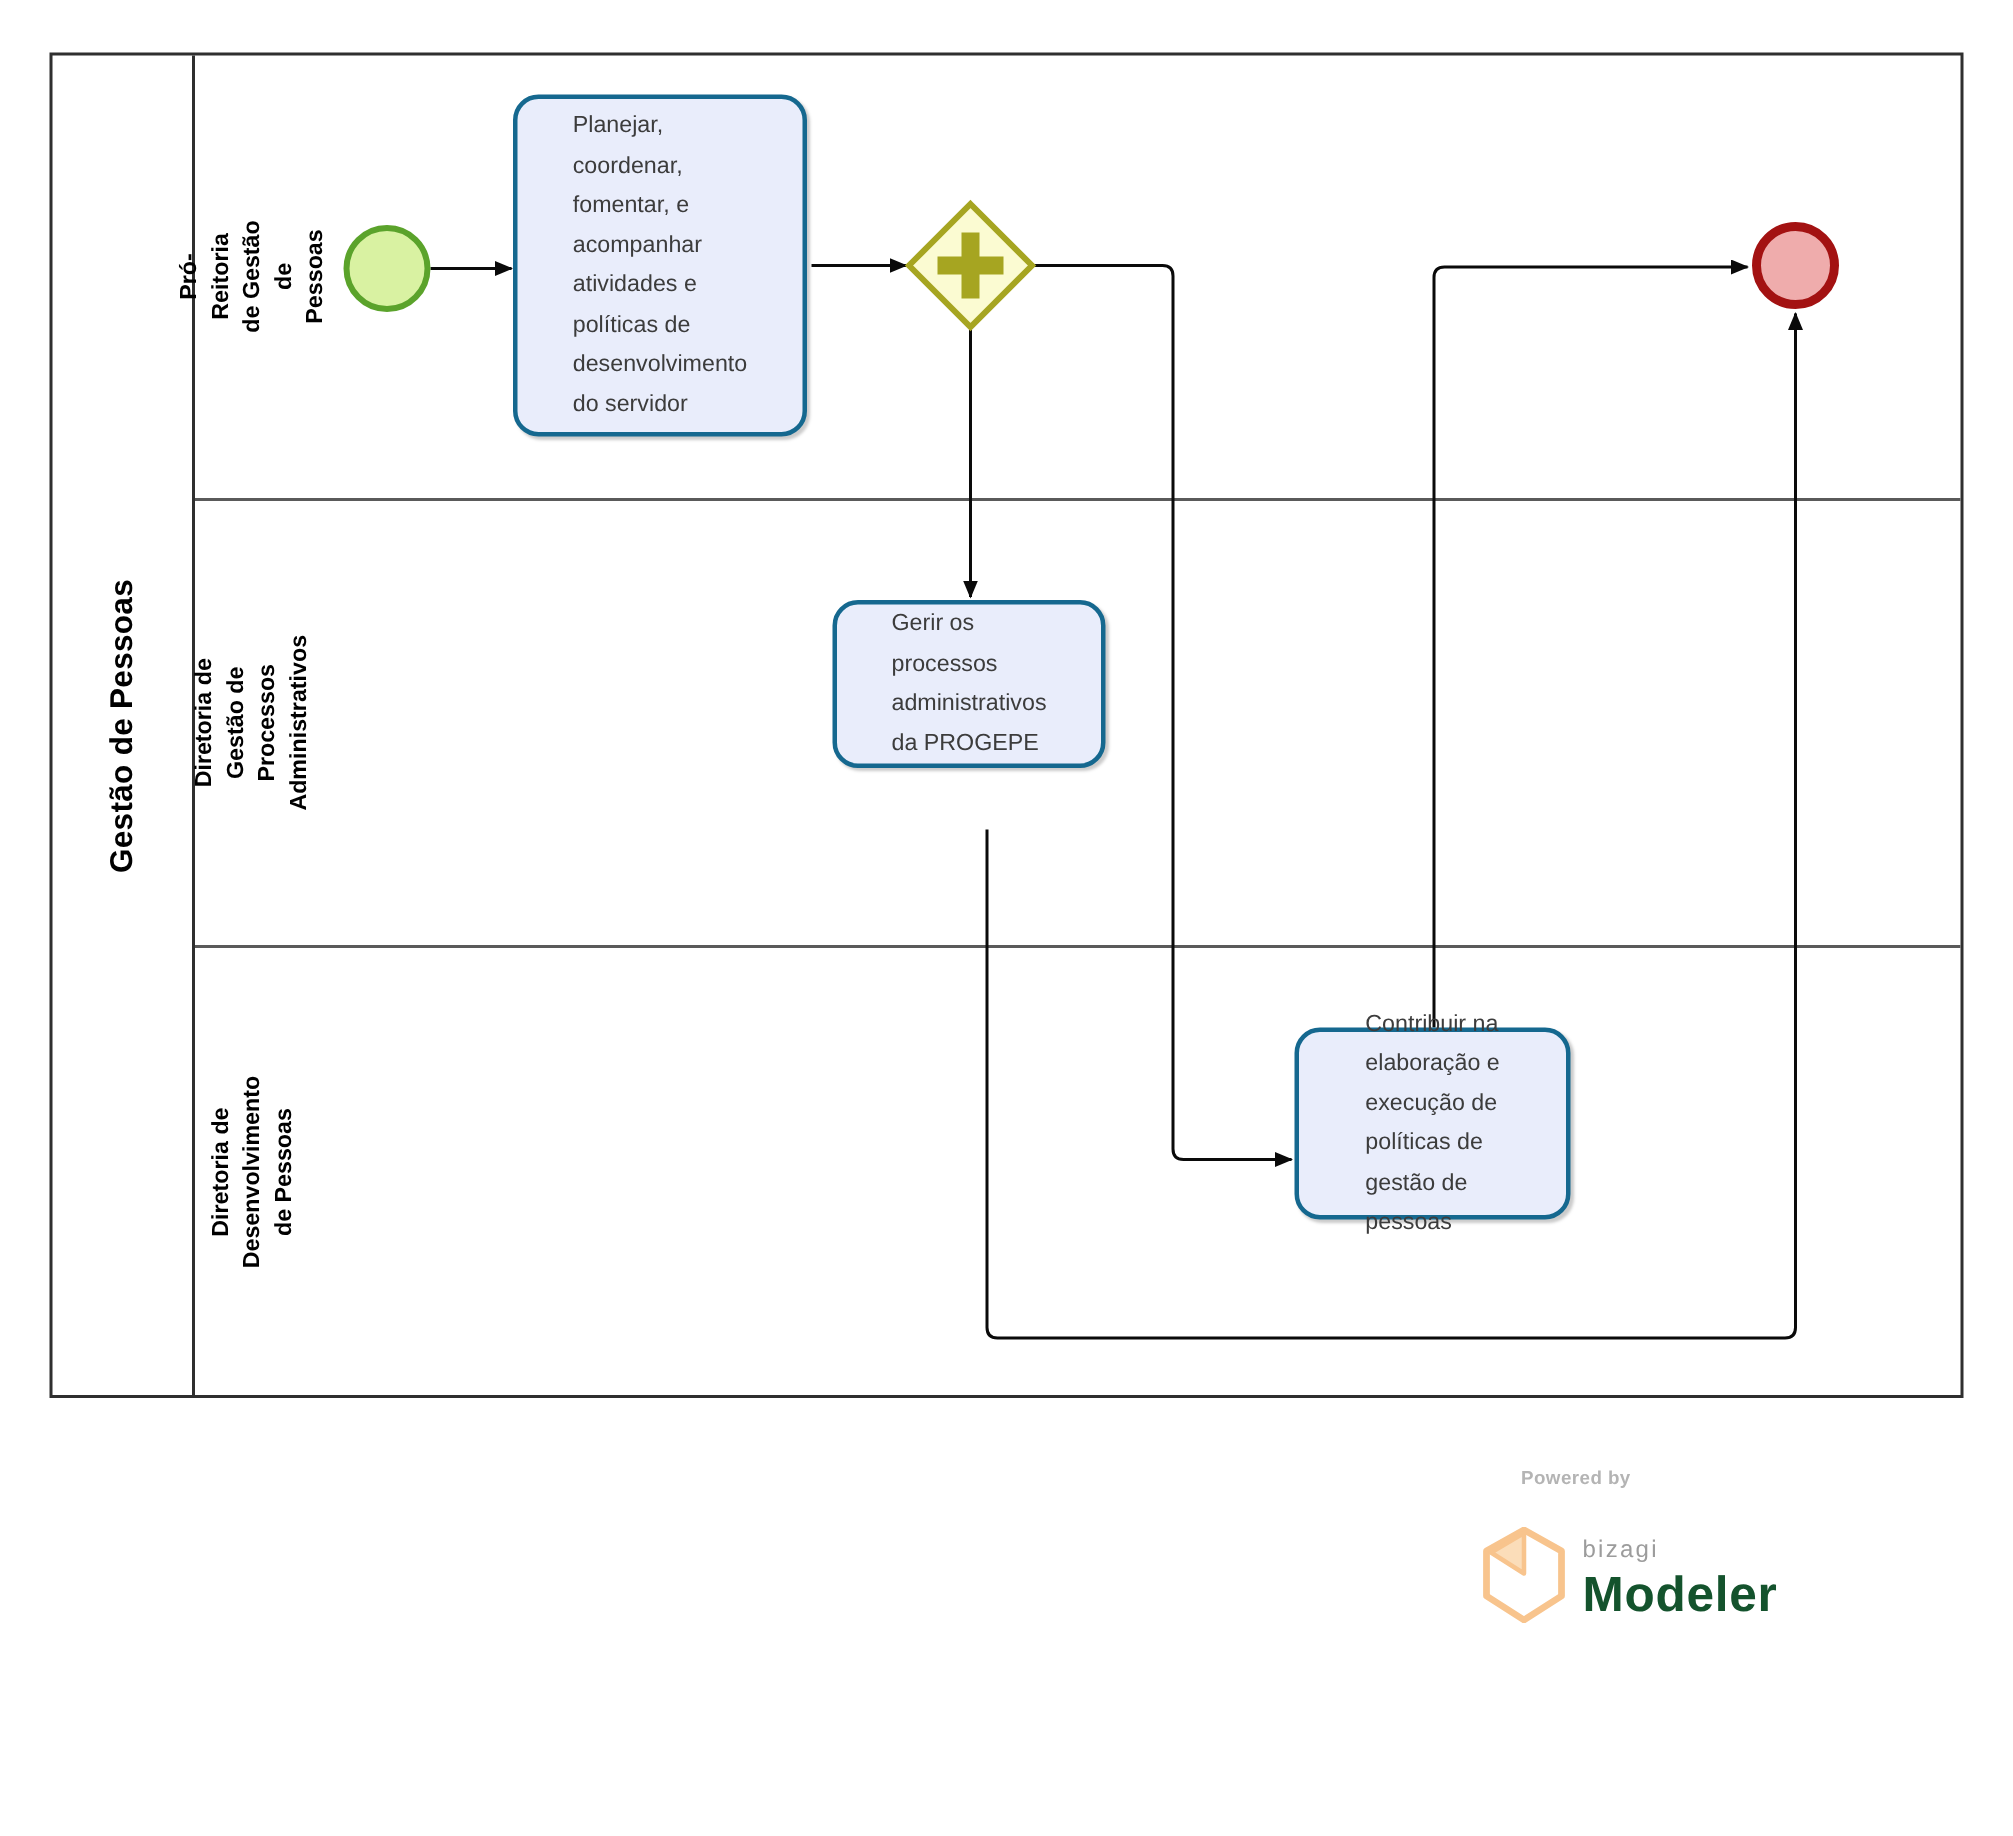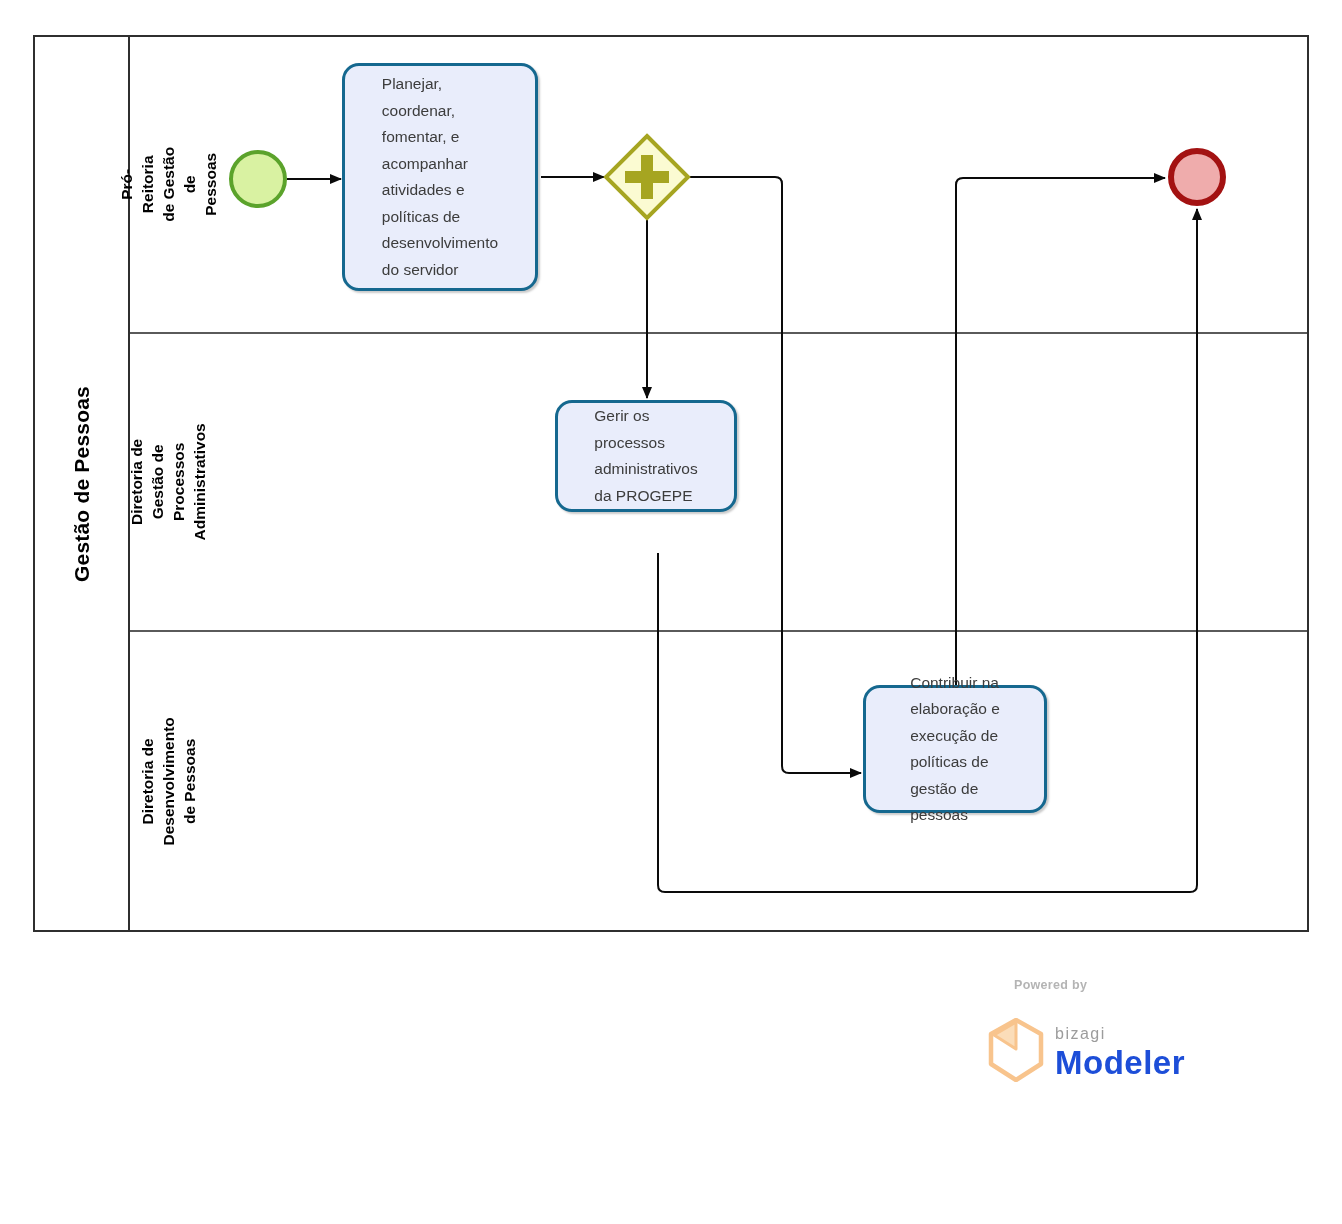--- a/index.html
+++ b/index.html
@@ -134,21 +134,21 @@
     display: flex;
     flex-direction: column;
     padding-top: 3px;
   }
   .bizagi {
     color: #9C9C9C;
     font-size: 16px;
     letter-spacing: 1.5px;
   }
   .modeler {
-    color: #1d4ed8;
+    color: #14532d;
     font-size: 33px;
     font-weight: bold;
     letter-spacing: 0.5px;
     margin-top: 1px;
   }
 </style>
 </head>
 <body>
 
 <div class="canvas">

